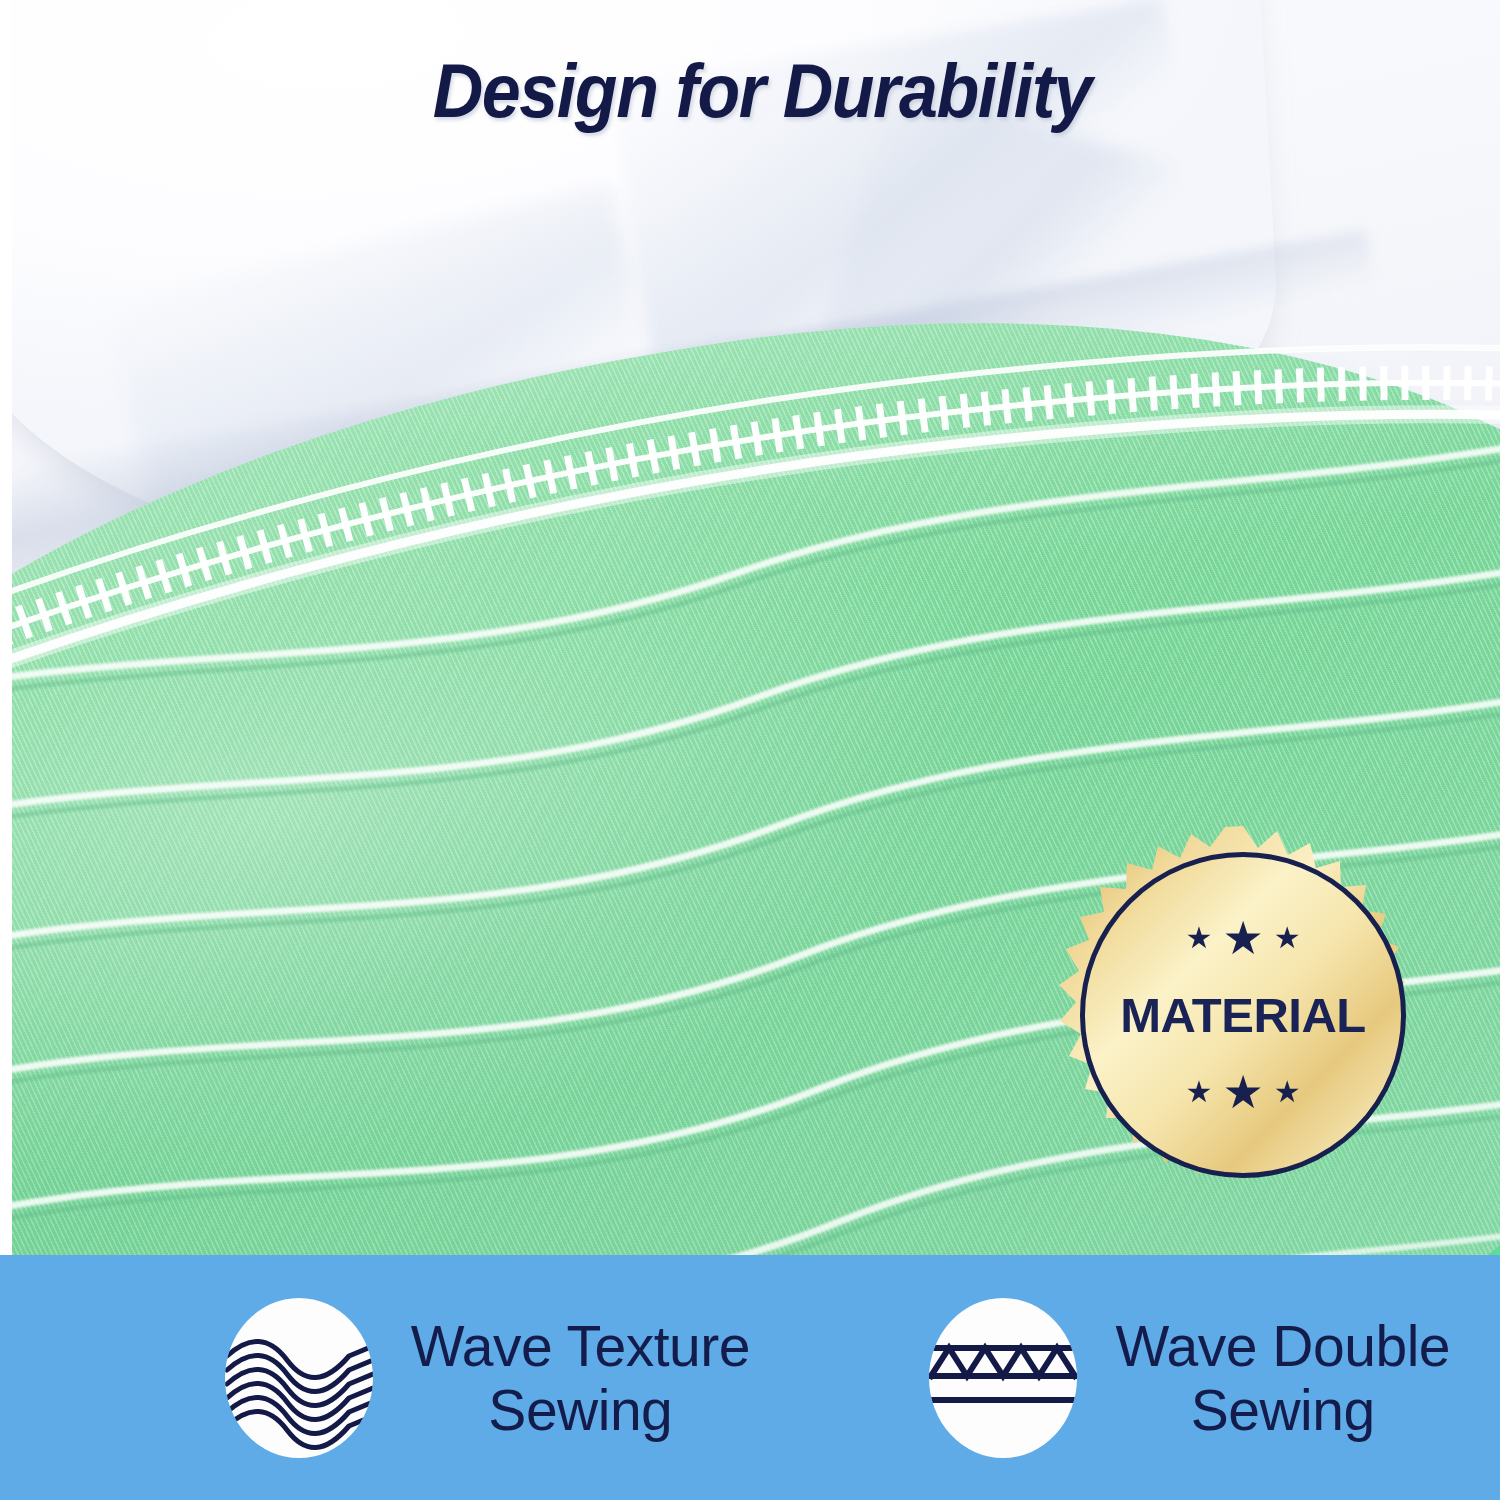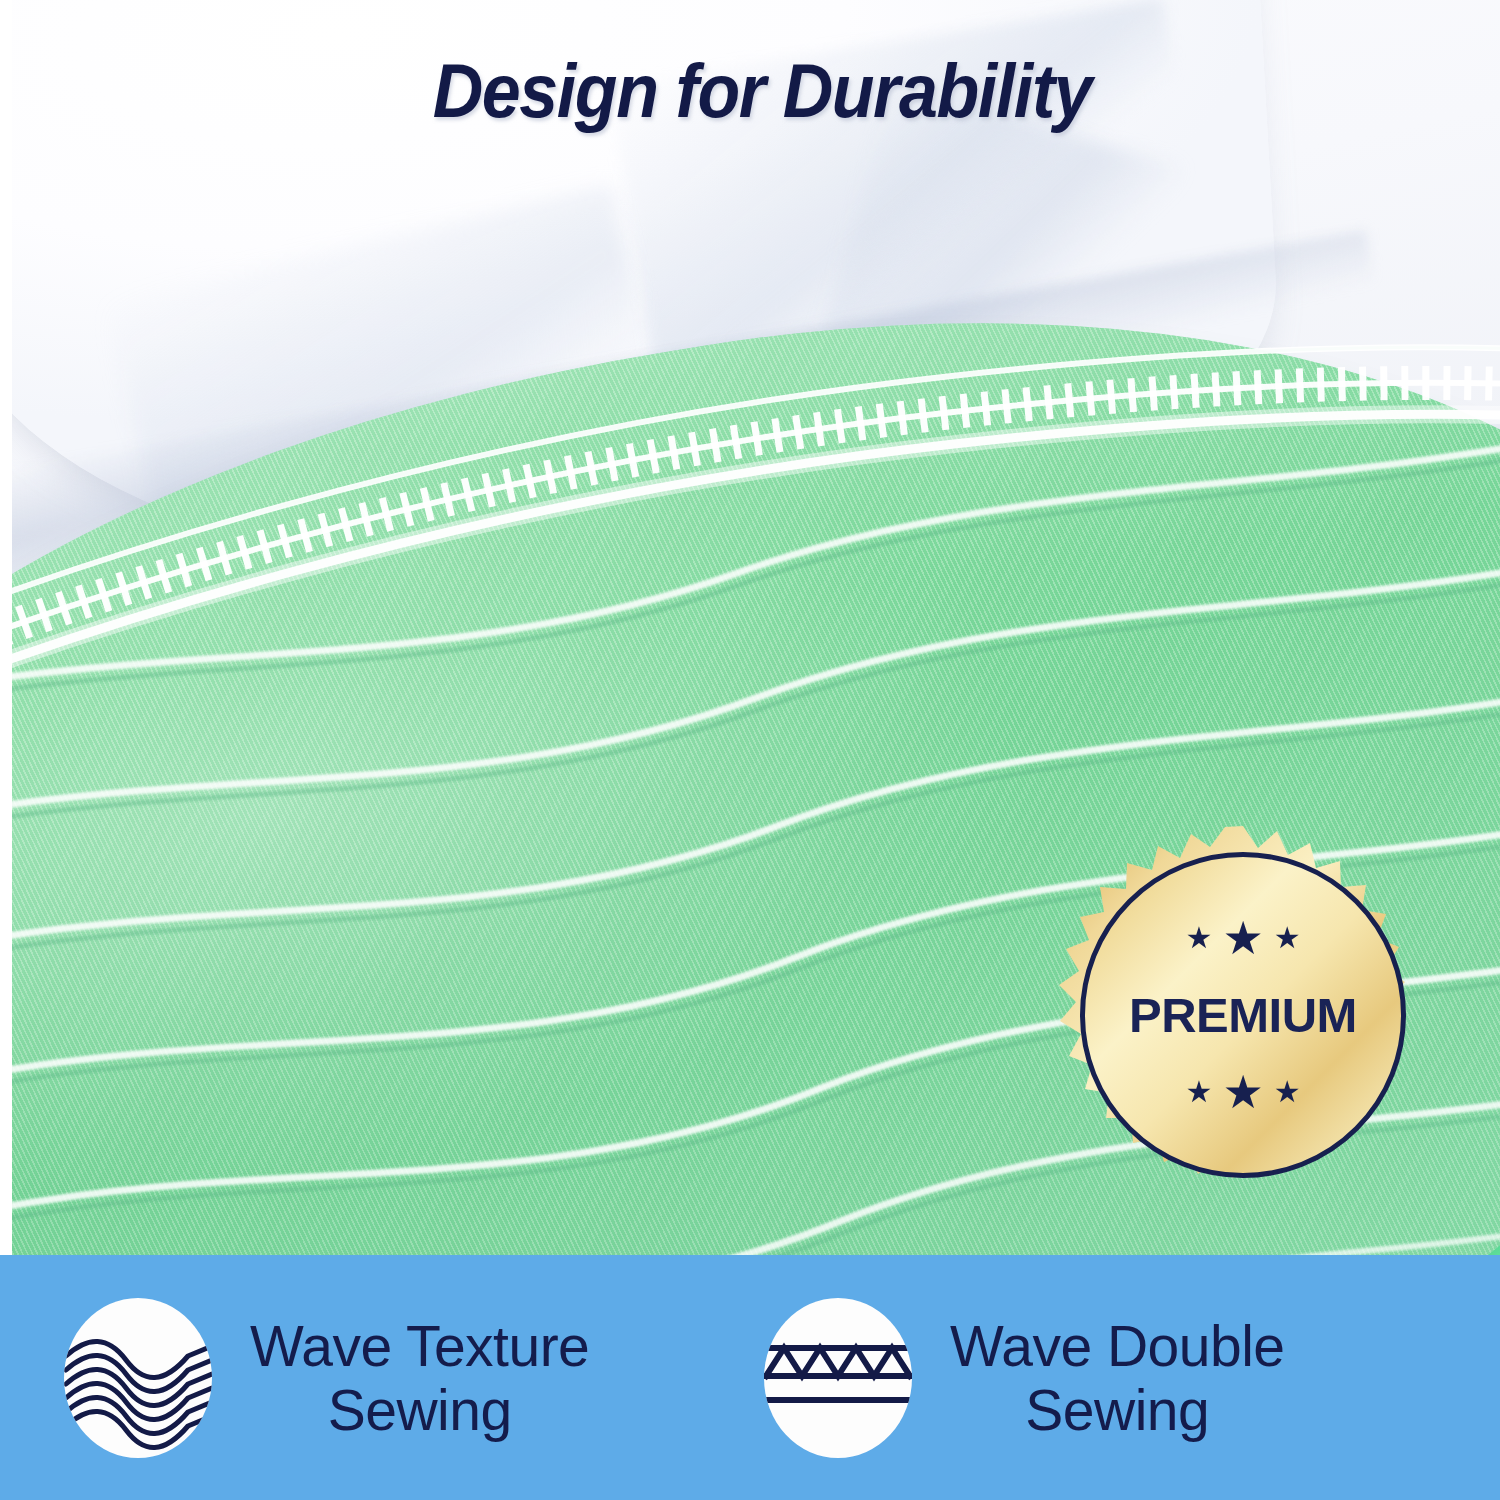--- a/index.html
+++ b/index.html
@@ -234,21 +234,21 @@
     background: #5eabe8;
     display: flex;
     align-items: center;
     justify-content: center;
   }
   .feature {
     display: flex;
     align-items: center;
     gap: 38px;
     width: 700px;
-    justify-content: flex-start;
+    justify-content: flex-end;
     padding-left: 14px;
     box-sizing: border-box;
   }
   .feat-icon {
     flex: 0 0 auto;
     width: 148px; height: 160px;
     border-radius: 50%;
     background: #fdfdfd;
     display: flex;
     align-items: center;
@@ -350,21 +350,21 @@
           </linearGradient>
         </defs>
         <polygon fill="url(#goldg)" points="193,4 208,26 227,9 238,33 260,21 266,46 290,39 291,65 316,63 312,88 336,92 327,116 349,125 335,147 355,160 337,179 353,196 332,211 344,231 321,241 328,263 303,268 306,293 281,293 279,318 255,313 249,337 227,328 216,350 197,337 183,356 167,338 148,352 136,330 114,340 107,316 83,321 81,296 56,296 59,271 35,267 42,243 19,234 31,212 10,199 26,180 9,163 29,149 16,127 39,118 30,95 54,90 50,65 76,67 77,41 102,48 108,24 130,36 141,12 160,25 175,5 193,4"></polygon>
       </svg>
       <div class="badge-inner">
         <div class="badge-stars top">
           <span class="star-sm">★</span>
           <span class="star-lg">★</span>
           <span class="star-sm">★</span>
         </div>
-        <div class="badge-text">PREMIUM</div>
+        <div class="badge-text">MATERIAL</div>
         <div class="badge-stars bottom">
           <span class="star-sm">★</span>
           <span class="star-lg">★</span>
           <span class="star-sm">★</span>
         </div>
       </div>
     </div>
   </div>
 
   <div class="band">

